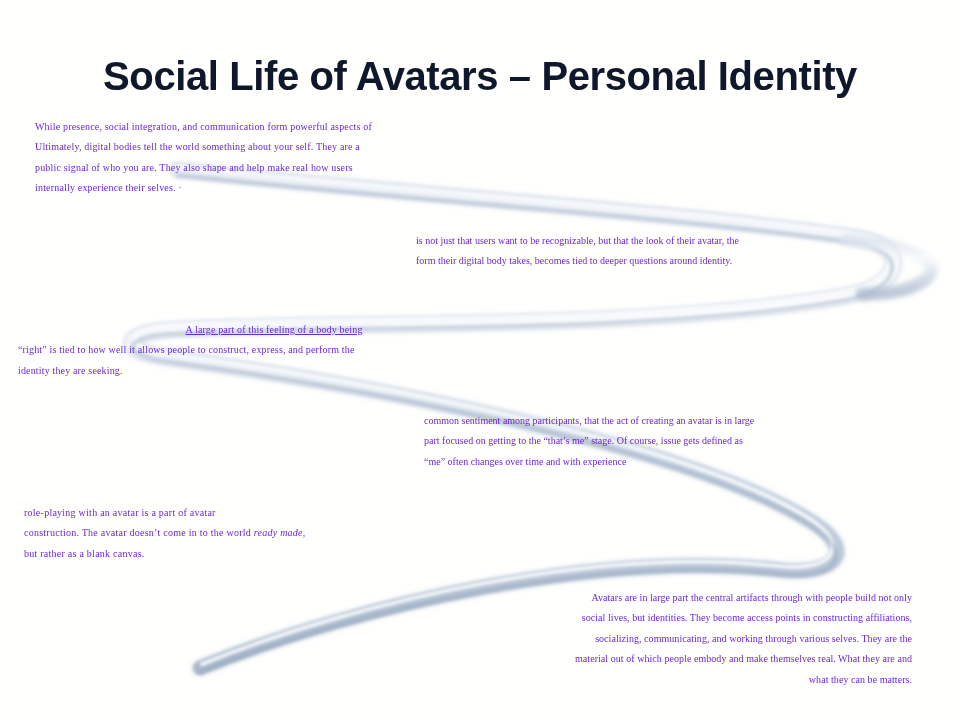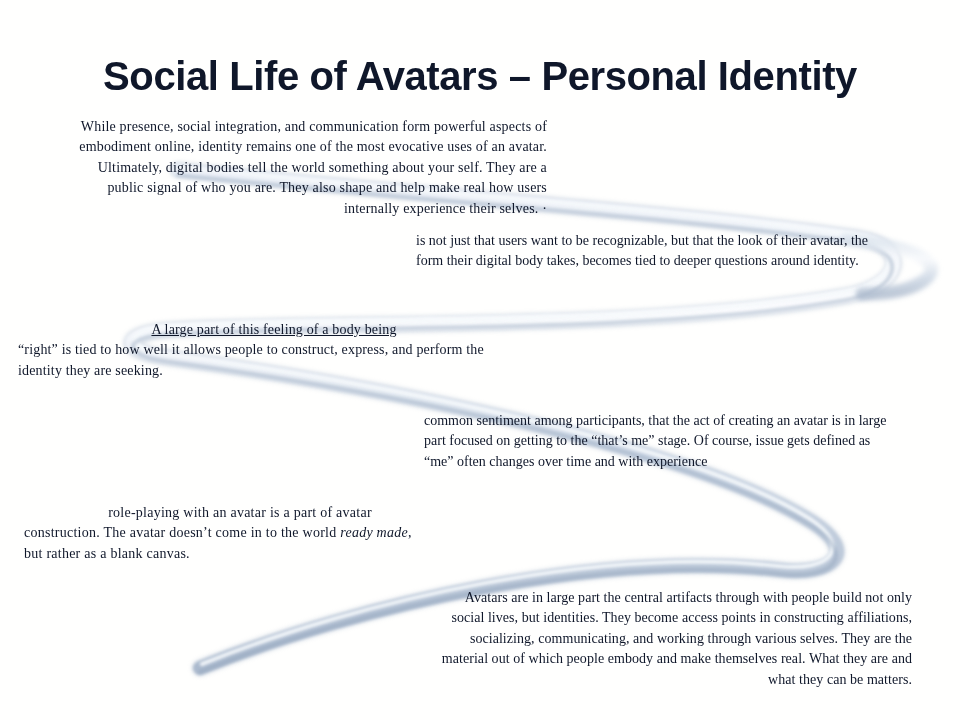--- a/index.html
+++ b/index.html
@@ -48,22 +48,22 @@
   }
   .ribbon-layer svg {
     display: block;
     width: 960px;
     height: 720px;
   }
 
   
   .excerpt {
     position: absolute;
-    color: #0f172a;
-    font-size: 14px;
+    color: #6d28d9;
+    font-size: 10px;
     line-height: 20.4px;
     text-align: justify;
     text-justify: inter-word;
     -webkit-font-smoothing: antialiased;
   }
   .excerpt .ln {
     display: block;
     white-space: nowrap;
   }
   .excerpt .ln.last {
@@ -75,21 +75,21 @@
 
   
   #excerpt-1 { left: 35px;  top: 117px; width: 512px; }
   #excerpt-2 { left: 416px; top: 231px; width: 516px; }
   #excerpt-3 { left: 18px;  top: 320px; width: 512px; }
   #excerpt-4 { left: 424px; top: 411px; width: 508px; }
   #excerpt-5 { left: 24px;  top: 503px; width: 432px; }
   #excerpt-6 { left: 404px; top: 588px; width: 508px; }
 
   
-  #excerpt-1 .ln { letter-spacing: 0.18px; text-align: right; }
+  #excerpt-1 .ln { letter-spacing: 0.18px; }
   #excerpt-3 .ln { letter-spacing: 0.16px; }
   #excerpt-5 .ln { letter-spacing: 0.25px; }
   #excerpt-6 .ln { letter-spacing: 0.05px; font-weight: 500; text-align: right; }
 </style>
 </head>
 <body>
 
 <div class="slide">
 
   <div class="slide-title">Social Life of Avatars – Personal Identity</div>
@@ -162,21 +162,20 @@
       </g>
 
       <g filter="url(#softBlur2)" opacity="0.75">
         <path d="M 846,240 C 930,248 948,268 918,284 C 905,291 884,294 862,294" fill="none" stroke="url(#ribGradB)" stroke-width="13" stroke-linecap="round"></path>
       </g>
     </svg>
   </div>
 
   <div class="excerpt" id="excerpt-1">
     <span class="ln">While presence, social integration, and communication form powerful aspects of</span>
-    <span class="ln">embodiment online, identity remains one of the most evocative uses of an avatar.</span>
     <span class="ln">Ultimately, digital bodies tell the world something about your self. They are a</span>
     <span class="ln">public signal of who you are. They also shape and help make real how users</span>
     <span class="ln last">internally experience their selves.  ·</span>
   </div>
 
   <div class="excerpt" id="excerpt-2">
     <span class="ln">is not just that users want to be recognizable, but that the look of their avatar, the</span>
     <span class="ln last">form their digital body takes, becomes tied to deeper questions around identity.</span>
   </div>
 
@@ -186,21 +185,21 @@
     <span class="ln last">identity they are seeking.</span>
   </div>
 
   <div class="excerpt" id="excerpt-4">
     <span class="ln">common sentiment among participants, that the act of creating an avatar is in large</span>
     <span class="ln">part focused on getting to the “that’s me” stage.  Of course, issue gets defined as</span>
     <span class="ln last">“me” often changes over time and with experience</span>
   </div>
 
   <div class="excerpt" id="excerpt-5">
-    <span class="ln" style="text-align:center; display:block;">role-playing with an avatar is a part of avatar</span>
+    <span class="ln" style="display:block;">role-playing with an avatar is a part of avatar</span>
     <span class="ln"><span>construction. The avatar doesn’t come in to the world </span><i>ready made</i><span>,</span></span>
     <span class="ln last">but rather as a blank canvas.</span>
   </div>
 
   <div class="excerpt" id="excerpt-6">
     <span class="ln">Avatars are in large part the central artifacts through with people build not only</span>
     <span class="ln">social lives, but identities. They become access points in constructing affiliations,</span>
     <span class="ln">socializing, communicating, and working through various selves. They are the</span>
     <span class="ln">material out of which people embody and make themselves real. What they are and</span>
     <span class="ln last">what they can be  matters.</span>

